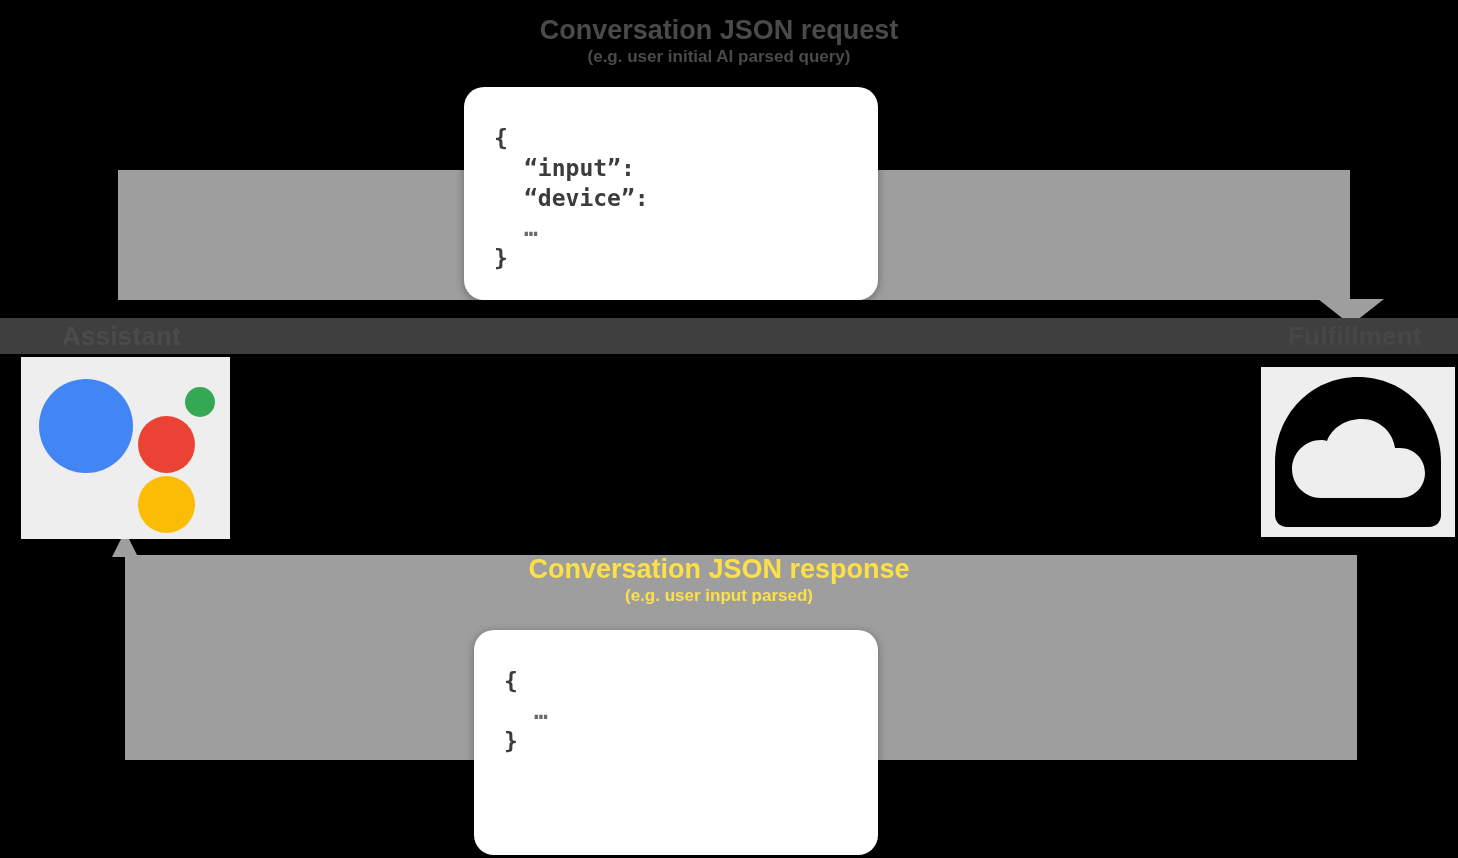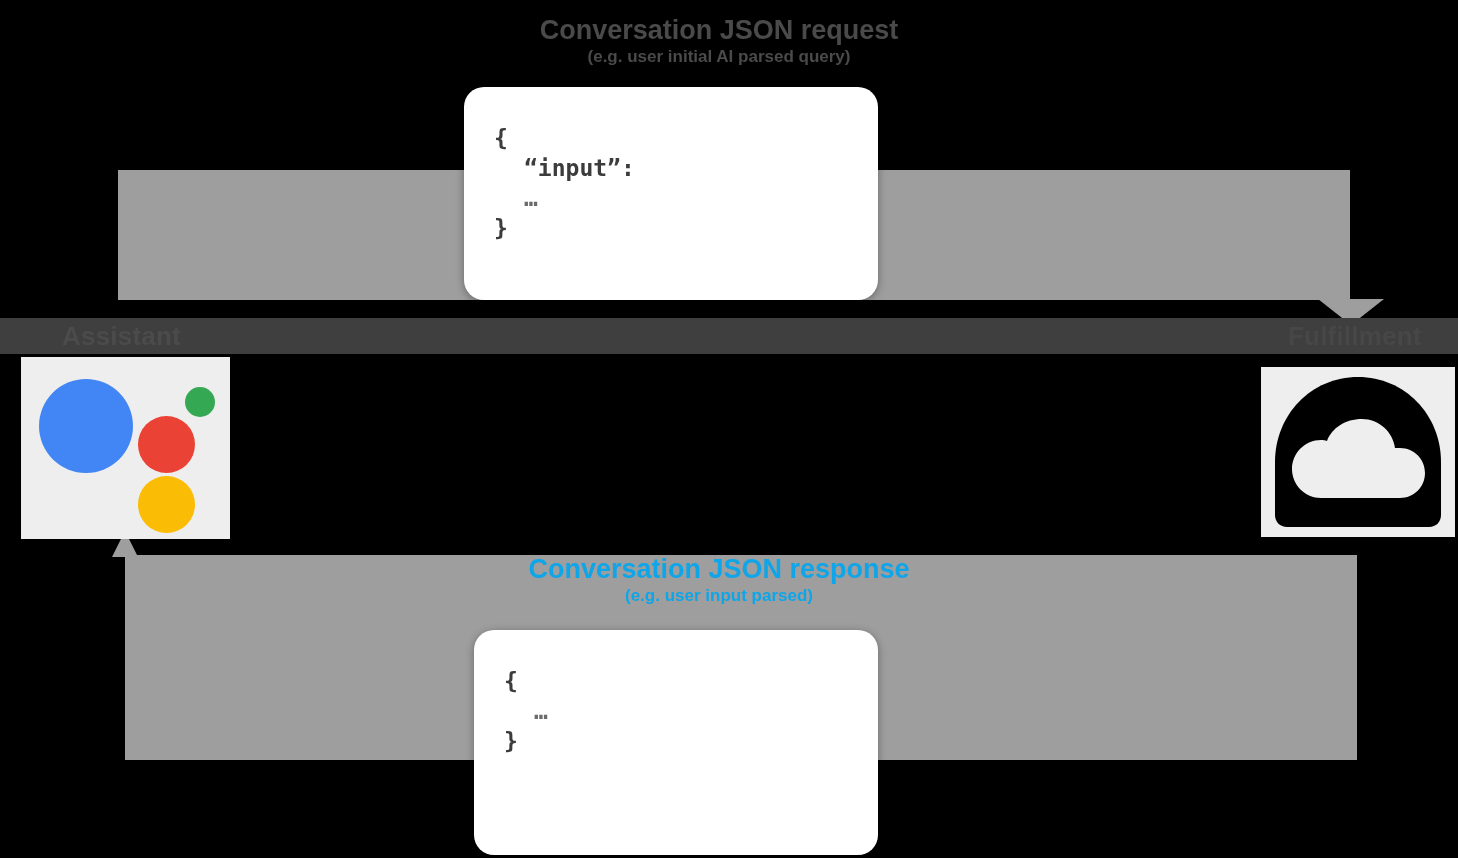--- a/index.html
+++ b/index.html
@@ -138,21 +138,21 @@
   #caption-request {
     left: 429px;
     top: 14px;
     width: 580px;
     color: #4a4a4a;
   }
   #caption-response {
     left: 429px;
     top: 553px;
     width: 580px;
-    color: #0ea5e9;
+    color: #fde047;
   }
   .caption-title { font-size: 27px; }
   .caption-sub   { font-size: 17px; }
 </style>
 </head>
 <body>
 
 <div id="stage">
 
   <div class="band" id="top-arrow-shaft"></div>
@@ -196,20 +196,21 @@
   </div>
 
   <div class="caption" id="caption-request">
     <div class="caption-title">Conversation JSON request</div>
     <div class="caption-sub">(e.g. user initial AI parsed query)</div>
   </div>
 
   <div class="json-box" id="json-request">
     <div class="json-line">{</div>
     <div class="json-line json-indent">“input”:</div>
+    <div class="json-line json-indent">“device”:</div>
     <div class="json-line json-ellipsis">…</div>
     <div class="json-line">}</div>
   </div>
 
   <div class="caption" id="caption-response">
     <div class="caption-title">Conversation JSON response</div>
     <div class="caption-sub">(e.g. user input parsed)</div>
   </div>
 
   <div class="json-box" id="json-response">

